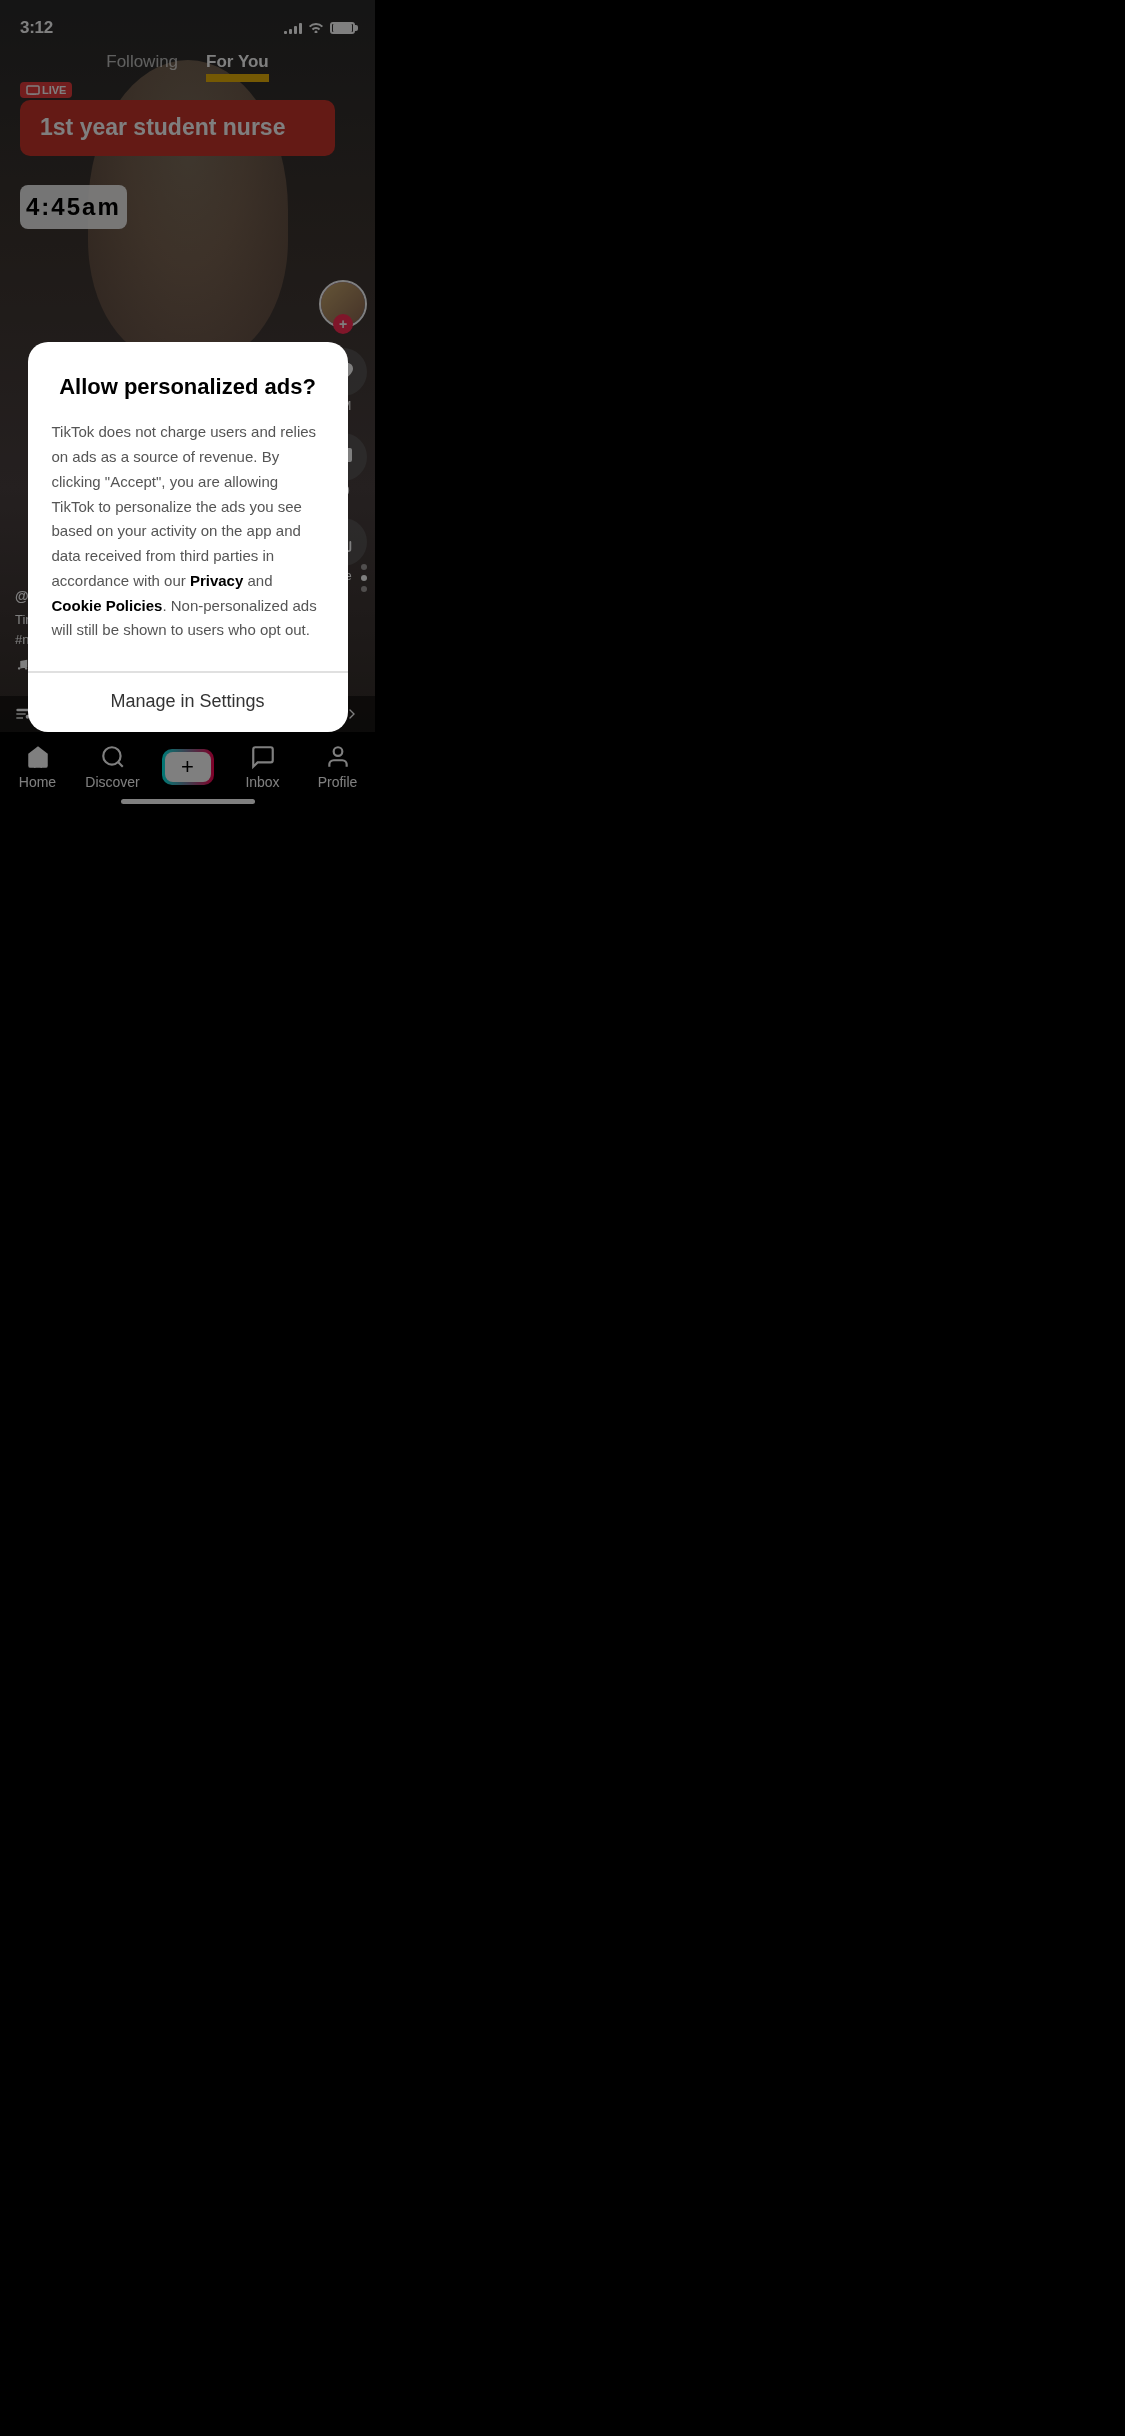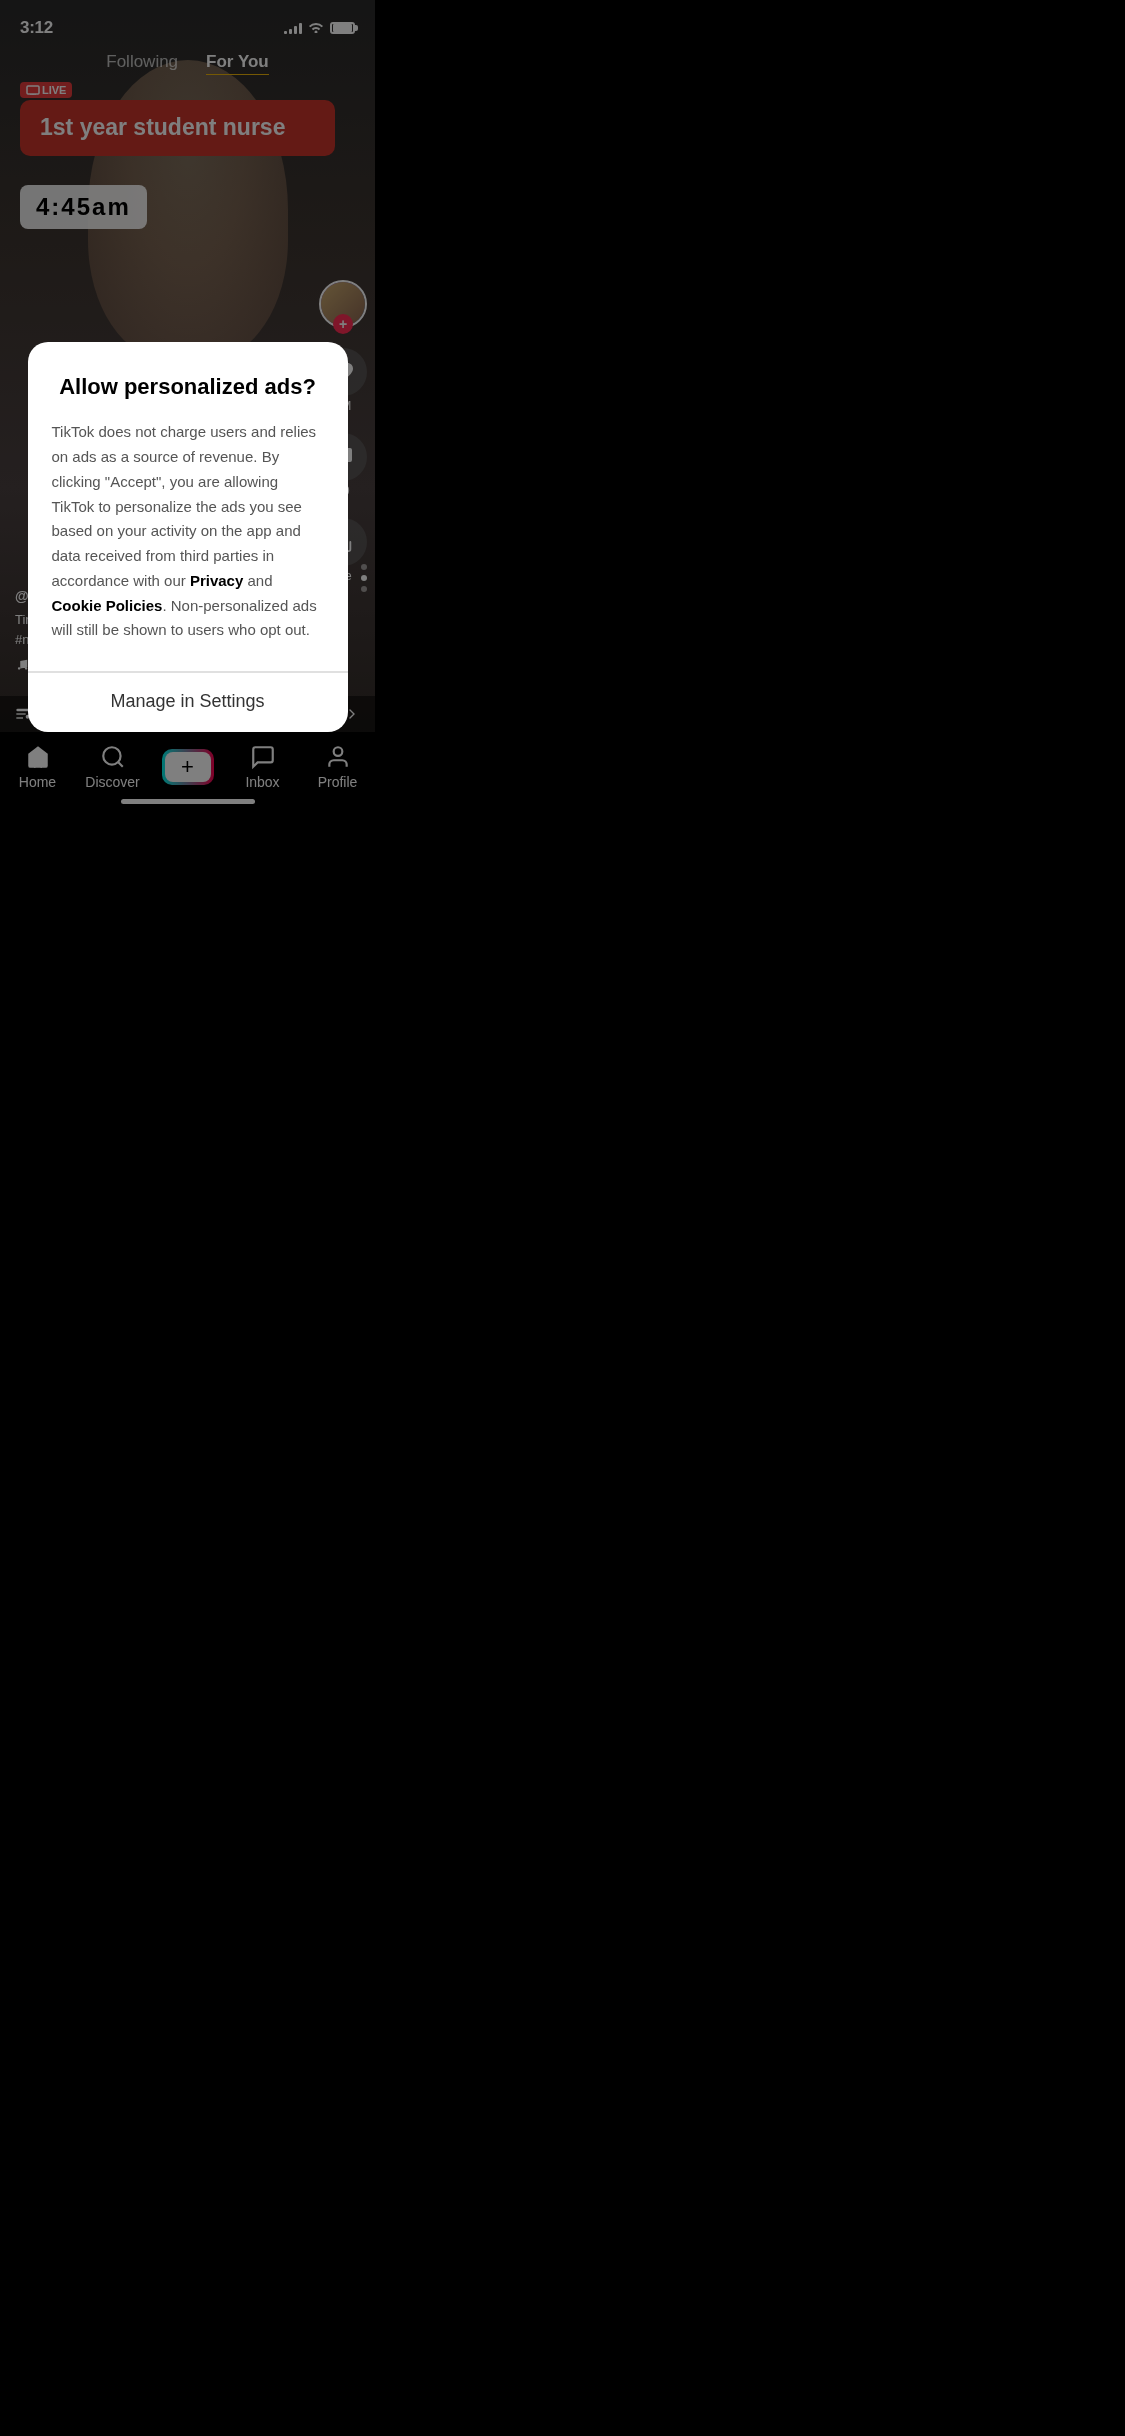--- a/index.html
+++ b/index.html
@@ -122,21 +122,21 @@
 
     .nav-tab {
       color: rgba(255,255,255,0.7);
       font-size: 17px;
       font-weight: 400;
     }
 
     .nav-tab.active {
       color: #fff;
       font-weight: 600;
-      border-bottom: 1px solid #eab308;
+      border-bottom: 8px solid #eab308;
       padding-bottom: 2px;
     }
 
     
     .live-badge {
       position: absolute;
       top: 82px;
       left: 20px;
       background: #e63c3c;
       color: #fff;
@@ -169,21 +169,21 @@
       line-height: 1.2;
     }
 
     
     .time-overlay {
       position: absolute;
       top: 185px;
       left: 20px;
       background: rgba(255,255,255,0.9);
       border-radius: 8px;
-      padding: 8px 16px;
+      padding: 8px 6px;
       z-index: 5;
     }
 
     .time-overlay-text {
       color: #000;
       font-size: 24px;
       font-weight: 700;
       letter-spacing: 2px;
     }
 

